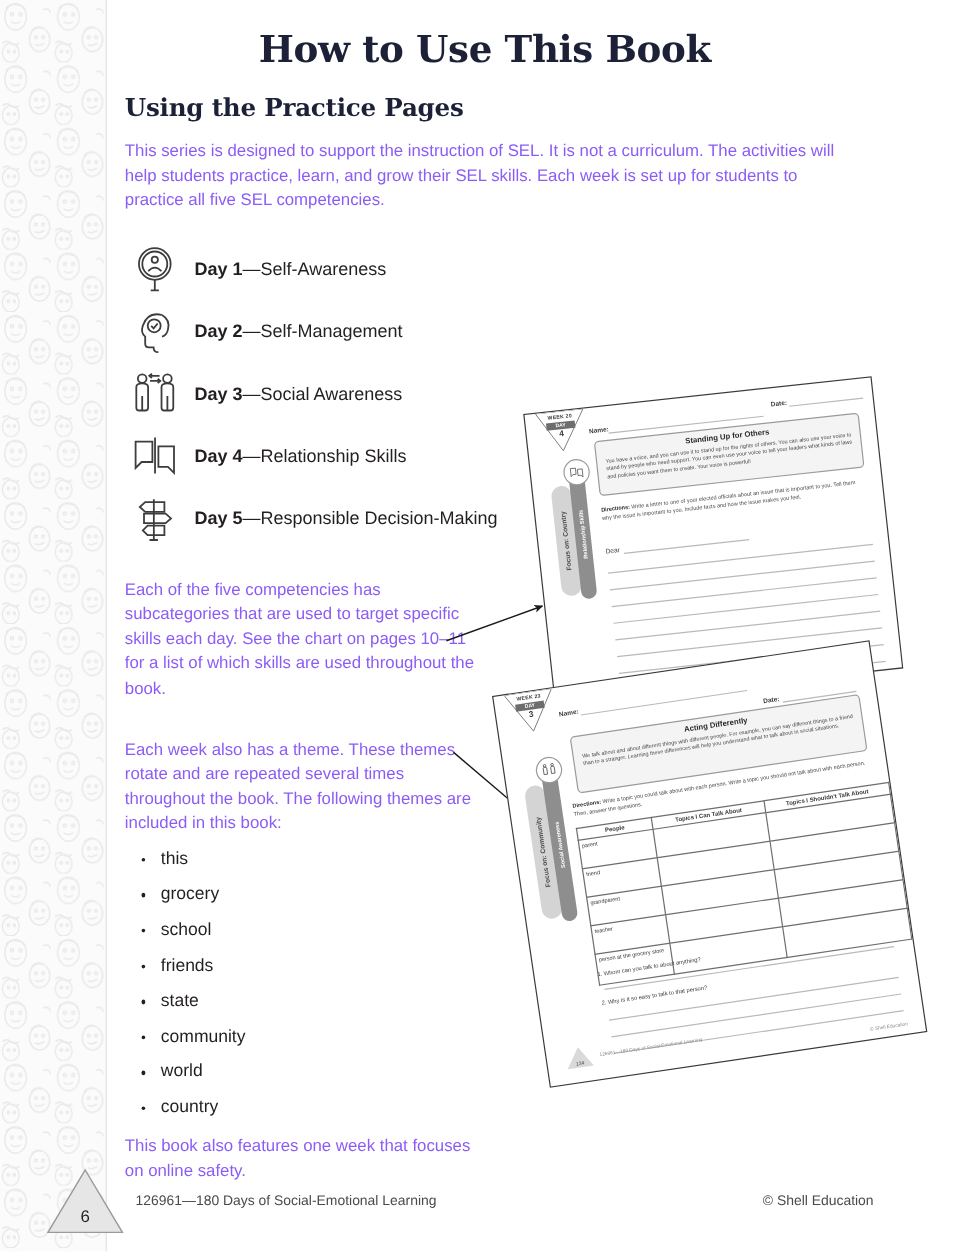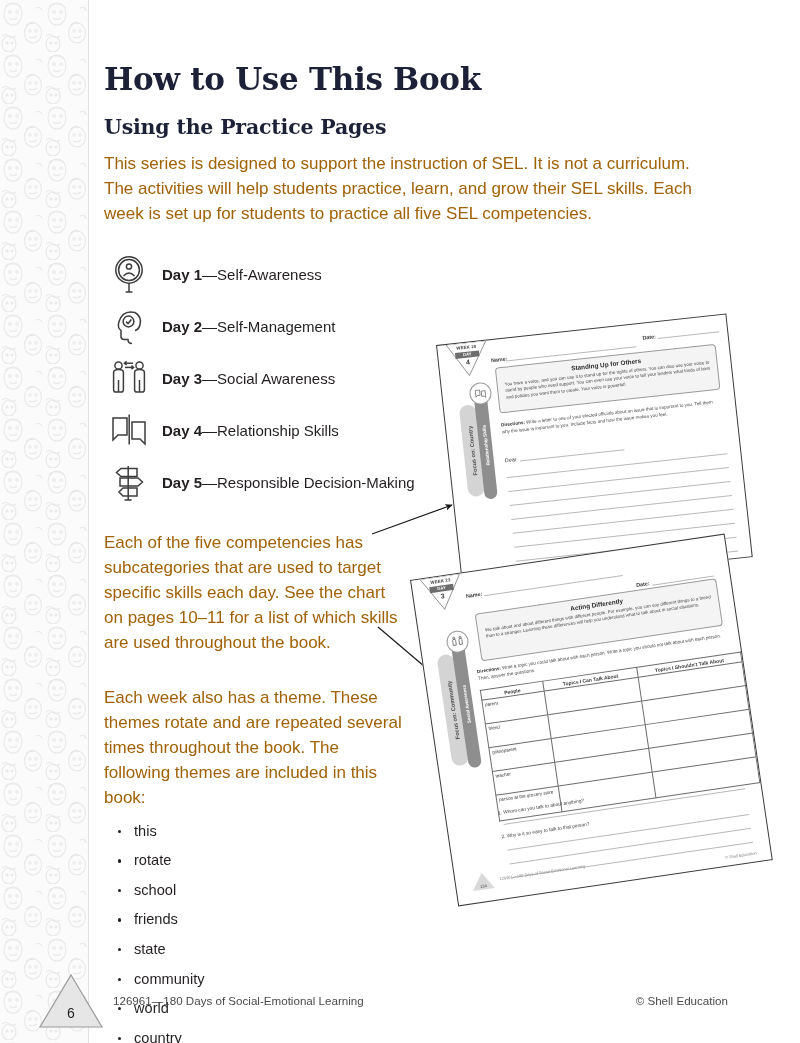--- a/index.html
+++ b/index.html
@@ -30,37 +30,37 @@
   #content{
     position:absolute;left:104px;top:0;width:660px;height:1043px;
   }
 
   #page-title{
     font-family:"DejaVu Serif", serif;
     font-weight:bold;
     font-size:31px;
     letter-spacing:-.3px;
     color:#1d2137;
-    text-align:left;
+    text-align:center;
     margin:0;
-    padding-top:61px;
+    padding-top:24px;
     width:600px;
   }
   #section-title{
     font-family:"DejaVu Serif", serif;
     font-weight:bold;
     font-size:20.5px;
     color:#1d2137;
     margin:18px 0 0 0;
     letter-spacing:-.2px;
   }
   .body-p{
-    font-size:17px;
+    font-size:14px;
     line-height:1.47;
-    color:#a16207;
+    color:#8b5cf6;
     margin:13px 0 0 0;
     width:600px;
   }
 
   
   #day-list{ margin-top:22px; }
   .day-row{
     display:flex;align-items:center;
     height:52px;
   }
@@ -343,21 +343,21 @@
         <b>Day 5</b><span>—</span><span>Responsible Decision-Making</span>
       </span>
     </div>
   </div>
 
   <p class="body-p" id="callout-1">Each of the five competencies has subcategories that are used to target specific skills each day.  See the chart on pages 10–11 for a list of which skills are used throughout the book.</p>
   <p class="body-p" id="callout-2">Each week also has a theme.  These themes rotate and are repeated several times throughout the book.  The following themes are included in this book:</p>
 
   <ul id="theme-list">
     <li>this</li>
-    <li>rotate</li>
+    <li>grocery</li>
     <li>school</li>
     <li>friends</li>
     <li>state</li>
     <li>community</li>
     <li>world</li>
     <li>country</li>
   </ul>
 
   <p class="body-p" id="closing-p">This book also features one week that focuses on online safety.</p>
 </div>

